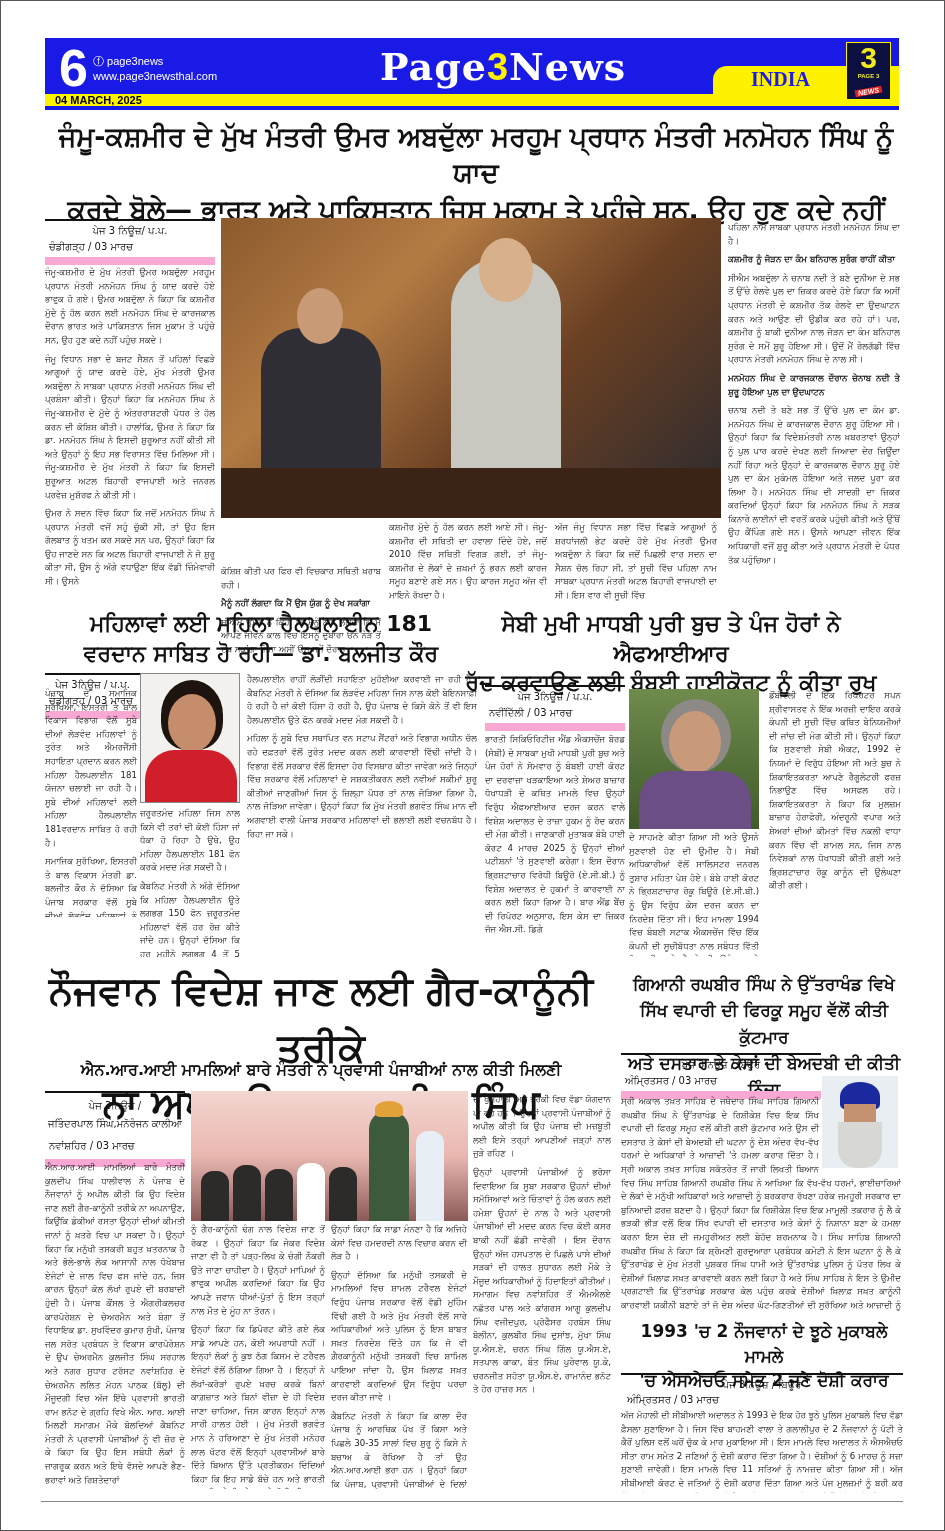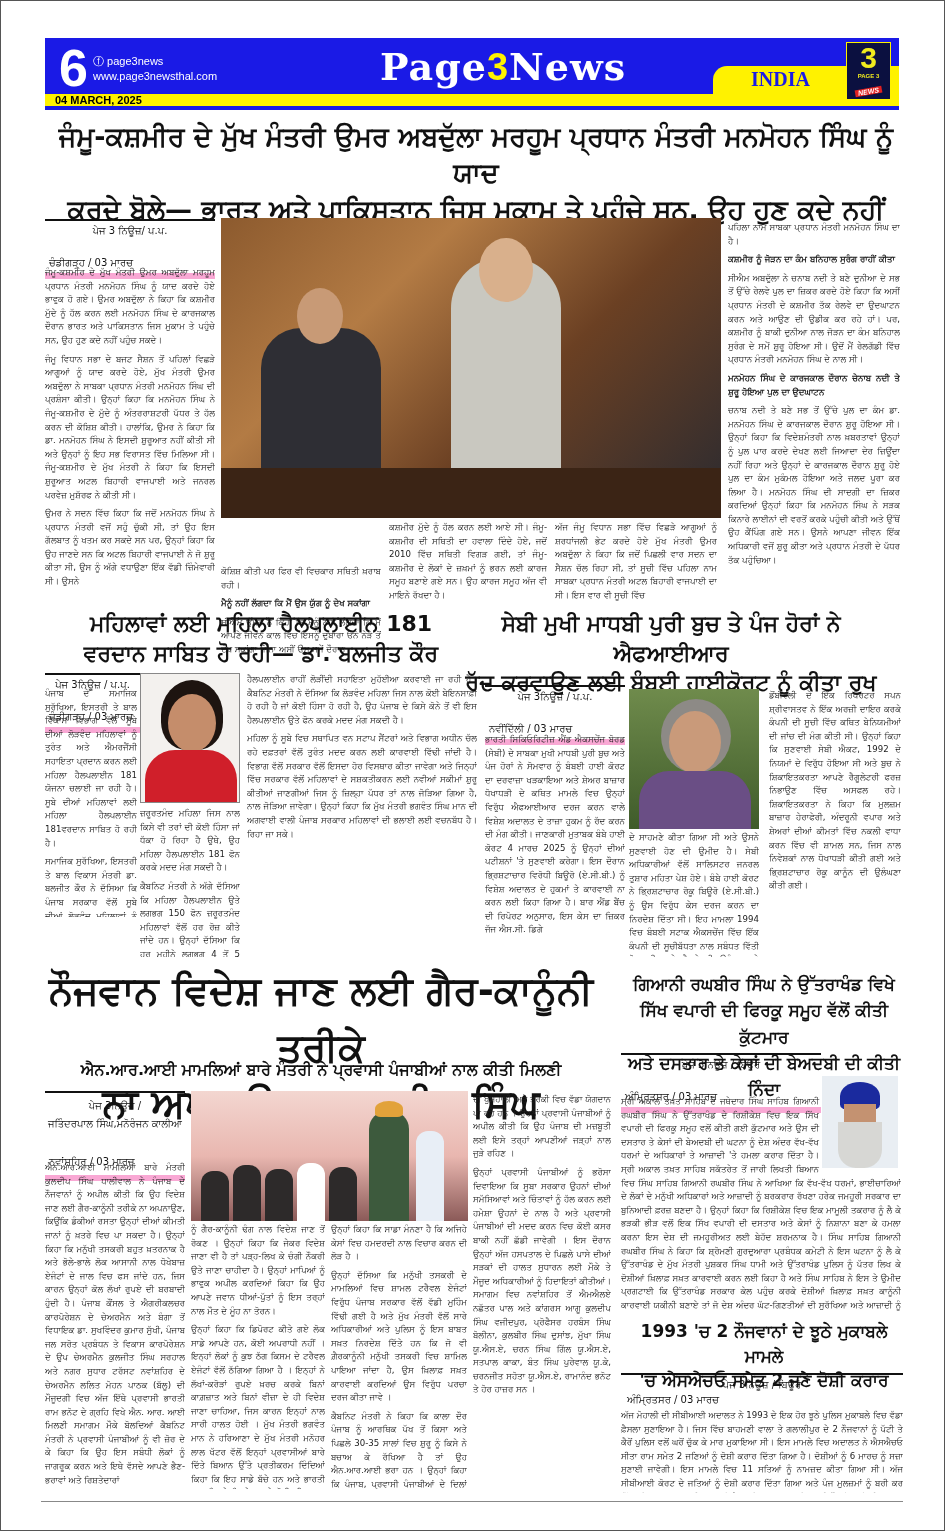--- a/index.html
+++ b/index.html
@@ -18,22 +18,22 @@
 .mast .logo .three{color:#fff200;font-family:"Liberation Sans",sans-serif}
 .mast .india{position:absolute;left:706px;top:30px;font:bold 20px "Liberation Serif",serif;color:#1a1ae6}
 .mast .badge{position:absolute;left:801px;top:4px;width:45px;height:58px;background:#0b1040;border:1px solid #fff200;text-align:center}
 .mast .badge .b3{display:block;font:bold 30px "Liberation Sans",sans-serif;color:#f0ea1e;line-height:30px}
 .mast .badge .bt{display:block;font:bold 6px "Liberation Sans",sans-serif;color:#f0ea1e}
 .mast .badge .bn{display:inline-block;font:italic bold 7px "Liberation Sans",sans-serif;color:#fff;background:#e02020;padding:0 3px;transform:rotate(-10deg)}
 
 .hl{position:absolute;font-family:"DejaVu Sans",sans-serif;font-weight:bold;text-align:center;color:#111;line-height:1.35}
 .h-main{left:40px;top:118px;width:870px;font-size:27px}
 .h-mid{font-size:22px}
-.byline{position:absolute;font-size:10px;text-align:center;border-top:2px solid #111;border-bottom:6px solid #f9a8d4;padding:4px 0}
-.byline .loc{display:block;text-align:left;padding-left:4px;margin-top:20px}
+.byline{position:absolute;font-size:10px;text-align:center;border-top:2px solid #111;border-bottom:8px solid #f9a8d4;padding:4px 0}
+.byline .loc{display:block;text-align:left;padding-left:4px;margin-top:4px}
 .col{position:absolute;font-size:8.6px;line-height:13.6px;text-align:justify;color:#222;overflow:hidden}
 .col p{margin-bottom:5px}
 .col .sub{font-weight:bold}
 .photo{position:absolute;overflow:hidden}
 .ph-omar{left:220px;top:217px;width:500px;height:300px;background:linear-gradient(135deg,#8c5a2e 0%,#b37b44 30%,#6b4023 60%,#2a2a30 100%)}
 .ph-omar .fig1{position:absolute;left:230px;top:40px;width:110px;height:260px;background:#c9c8c0;border-radius:50px 50px 0 0}
 .ph-omar .fig1 .head{position:absolute;left:28px;top:-20px;width:54px;height:64px;background:#d9b08c;border-radius:50%}
 .ph-omar .fig2{position:absolute;left:40px;top:110px;width:120px;height:190px;background:#2e2e34;border-radius:40px 40px 0 0}
 .ph-omar .fig2 .head{position:absolute;left:36px;top:-40px;width:46px;height:56px;background:#c89a76;border-radius:50%}
 .ph-omar .desk{position:absolute;left:0;top:250px;width:500px;height:50px;background:#3b2415}

